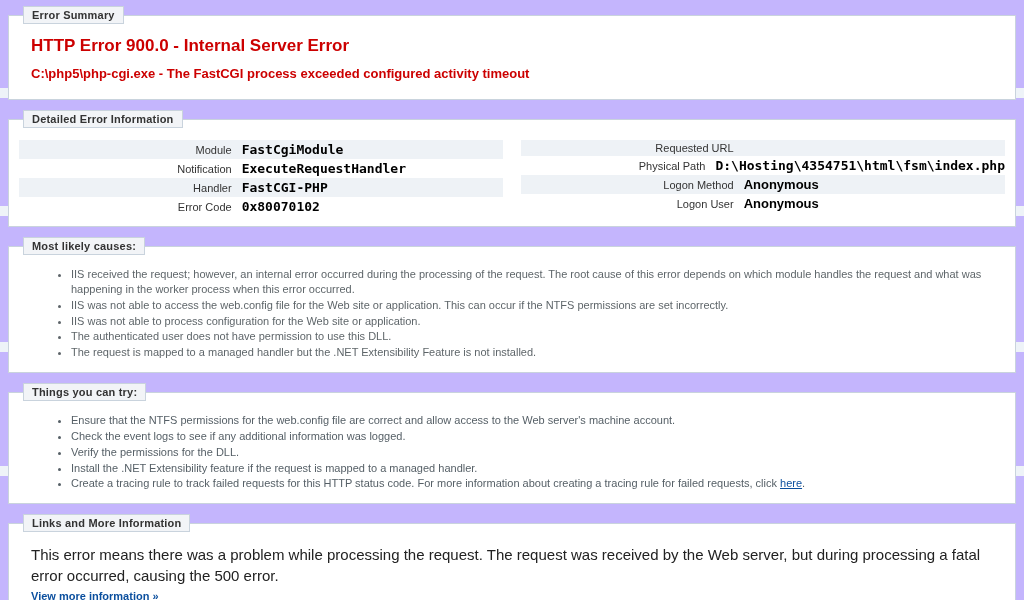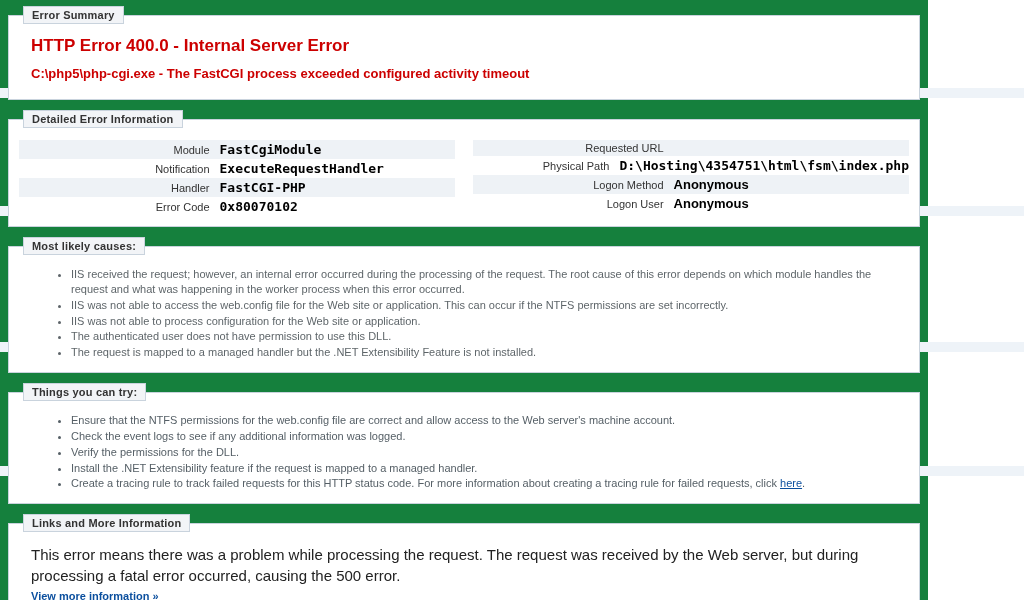--- a/index.html
+++ b/index.html
@@ -10,24 +10,24 @@
     width: 1024px;
     height: 600px;
     background: #ffffff;
     font-family: "Liberation Sans", sans-serif;
     font-size: 11px;
     color: #000000;
     overflow: hidden;
   }
   .page {
     position: relative;
-    width: 928px;
+    width: 1024px;
     height: 600px;
     box-sizing: border-box;
-    background: #15803d;
+    background: #c4b5fd;
   }
   
   .band {
     position: absolute;
     left: 0;
     width: 1024px;
     background: #eef3f8;
   }
   .band.b1 { top: 88px; height: 10px; }
   .band.b2 { top: 206px; height: 10px; }
@@ -152,21 +152,21 @@
 <div class="page">
   <div class="band b1"></div>
   <div class="band b2"></div>
   <div class="band b3"></div>
   <div class="band b4"></div>
 
   <div class="content">
 
     <fieldset class="block">
       <legend>Error Summary</legend>
-      <h1 class="err-title">HTTP Error 400.0 - Internal Server Error</h1>
+      <h1 class="err-title">HTTP Error 900.0 - Internal Server Error</h1>
       <h2 class="err-sub">C:\php5\php-cgi.exe - The FastCGI process exceeded configured activity timeout</h2>
     </fieldset>
 
     <fieldset class="block">
       <legend>Detailed Error Information</legend>
       <div class="detail-wrap">
         <div class="detail-col">
           <div class="detail-row alt">
             <div class="detail-label">Module</div>
             <div class="detail-value">FastCgiModule</div>

